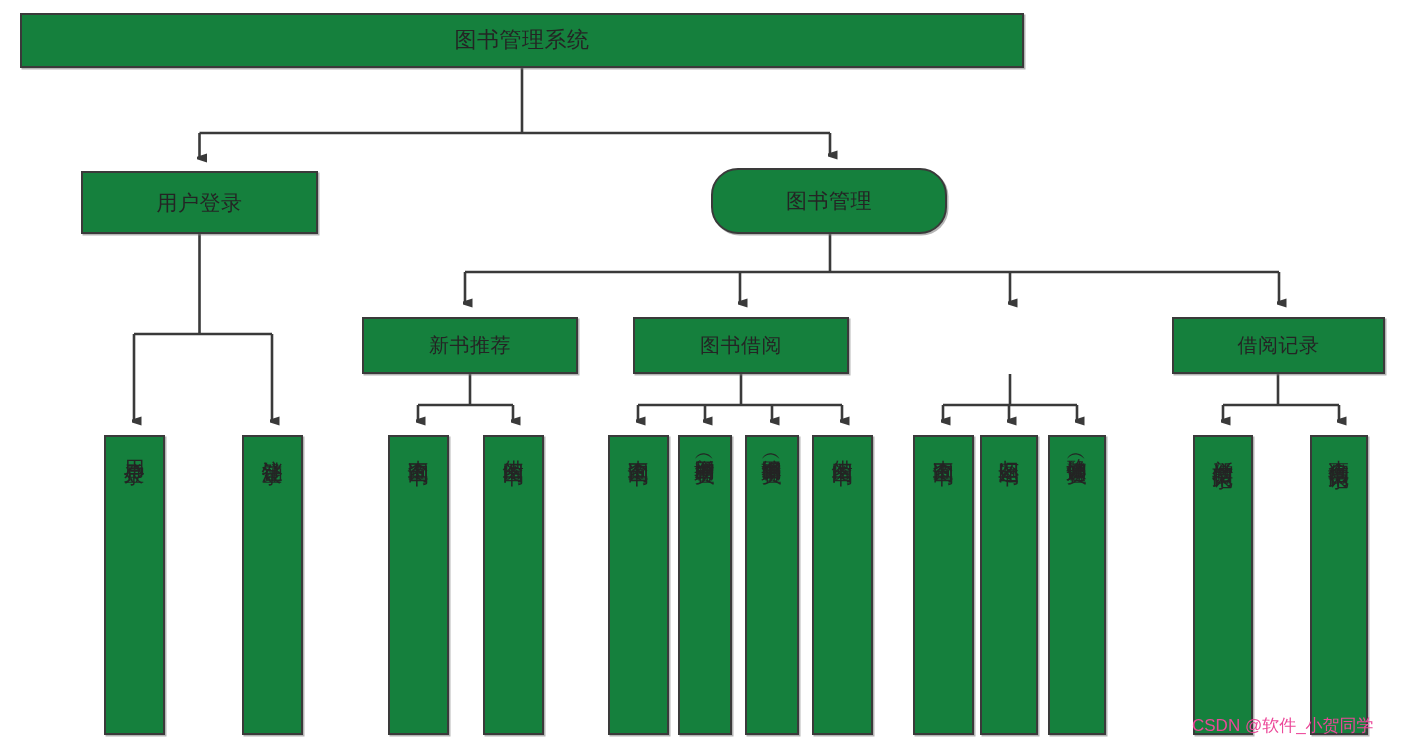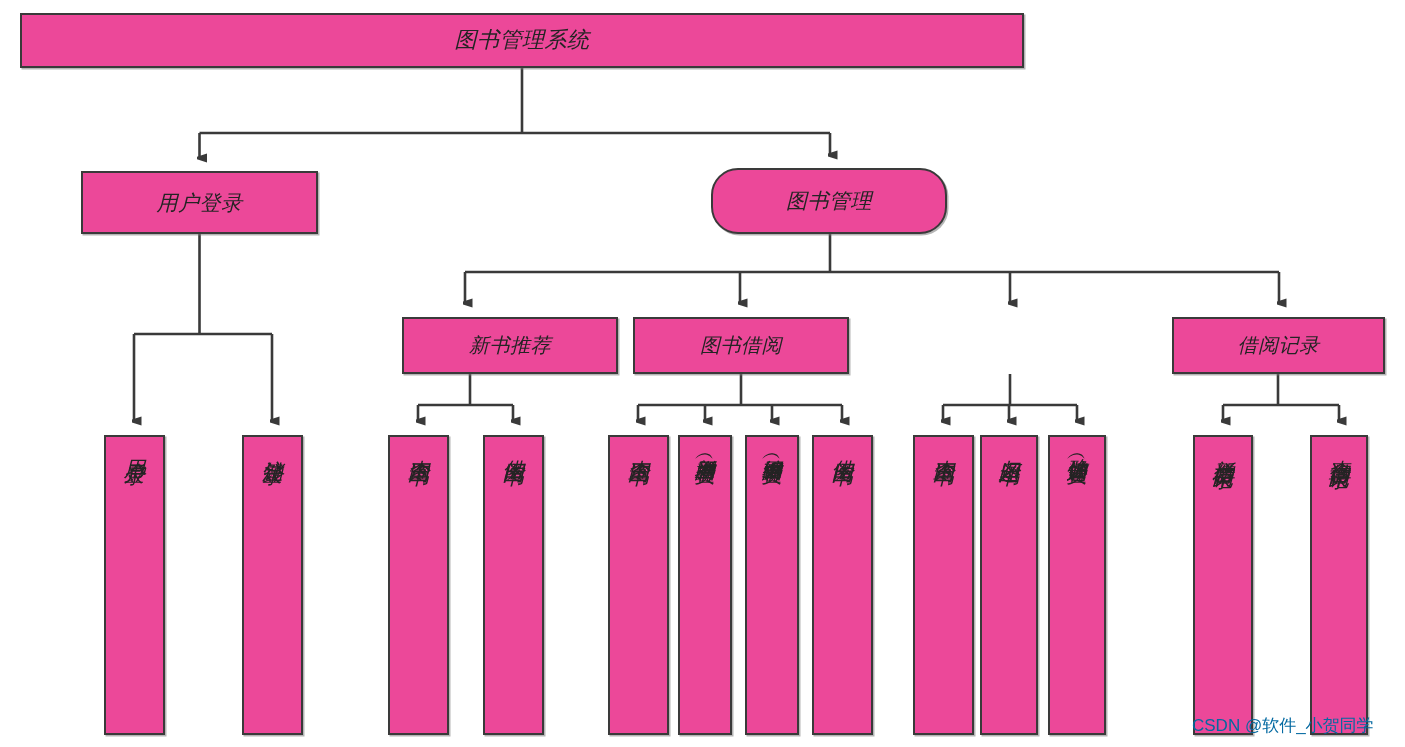--- a/index.html
+++ b/index.html
@@ -22,27 +22,26 @@
     left: 0;
     top: 0;
     width: 1405px;
     height: 747px;
     pointer-events: none;
   }
   .node {
     position: absolute;
     box-sizing: border-box;
     border: 2px solid #3a3a3a;
-    background: #ec4899;
+    background: #15803d;
     display: flex;
     align-items: center;
     justify-content: center;
     color: #1f1f1f;
     box-shadow: 1.5px 1.5px 0 rgba(120,120,120,0.55);
-    font-style: italic;
   }
   .node .label {
     font-size: 21px;
     line-height: 1.12;
     letter-spacing: 0.5px;
     white-space: nowrap;
     color: #242424;
   }
   .node.root .label { font-size: 22px; }
   .node.level1 .label { font-size: 21px; }
@@ -62,21 +61,21 @@
   }
   .node.leaf.tall .label {
     font-size: 20px;
     letter-spacing: 1px;
   }
   .watermark {
     position: absolute;
     left: 1192px;
     top: 714px;
     font-size: 17px;
-    color: #0369a1;
+    color: #ec4899;
     white-space: nowrap;
     font-family: "Liberation Sans", "DejaVu Sans", sans-serif;
   }
 </style>
 </head>
 <body>
 
 <div id="canvas">
 
   <svg class="wires" viewBox="0 0 1405 747">
@@ -133,21 +132,21 @@
     <span class="label">图书管理系统</span>
   </div>
 
   <div class="node level1" style="left:81px; top:171px; width:237px; height:63px;">
     <span class="label">用户登录</span>
   </div>
   <div class="node level1" style="left:711px; top:168px; width:236px; height:66px;border-radius:27px;">
     <span class="label">图书管理</span>
   </div>
 
-  <div class="node level2" style="left:362px; top:317px; width:216px; height:57px;margin-left:40px;">
+  <div class="node level2" style="left:362px; top:317px; width:216px; height:57px;">
     <span class="label">新书推荐</span>
   </div>
   <div class="node level2" style="left:633px; top:317px; width:216px; height:57px;">
     <span class="label">图书借阅</span>
   </div>
   <div class="node level2" style="left:1172px; top:317px; width:213px; height:57px;">
     <span class="label">借阅记录</span>
   </div>
 
   <div class="node leaf" style="left:104px; top:435px; width:61px; height:300px;">

